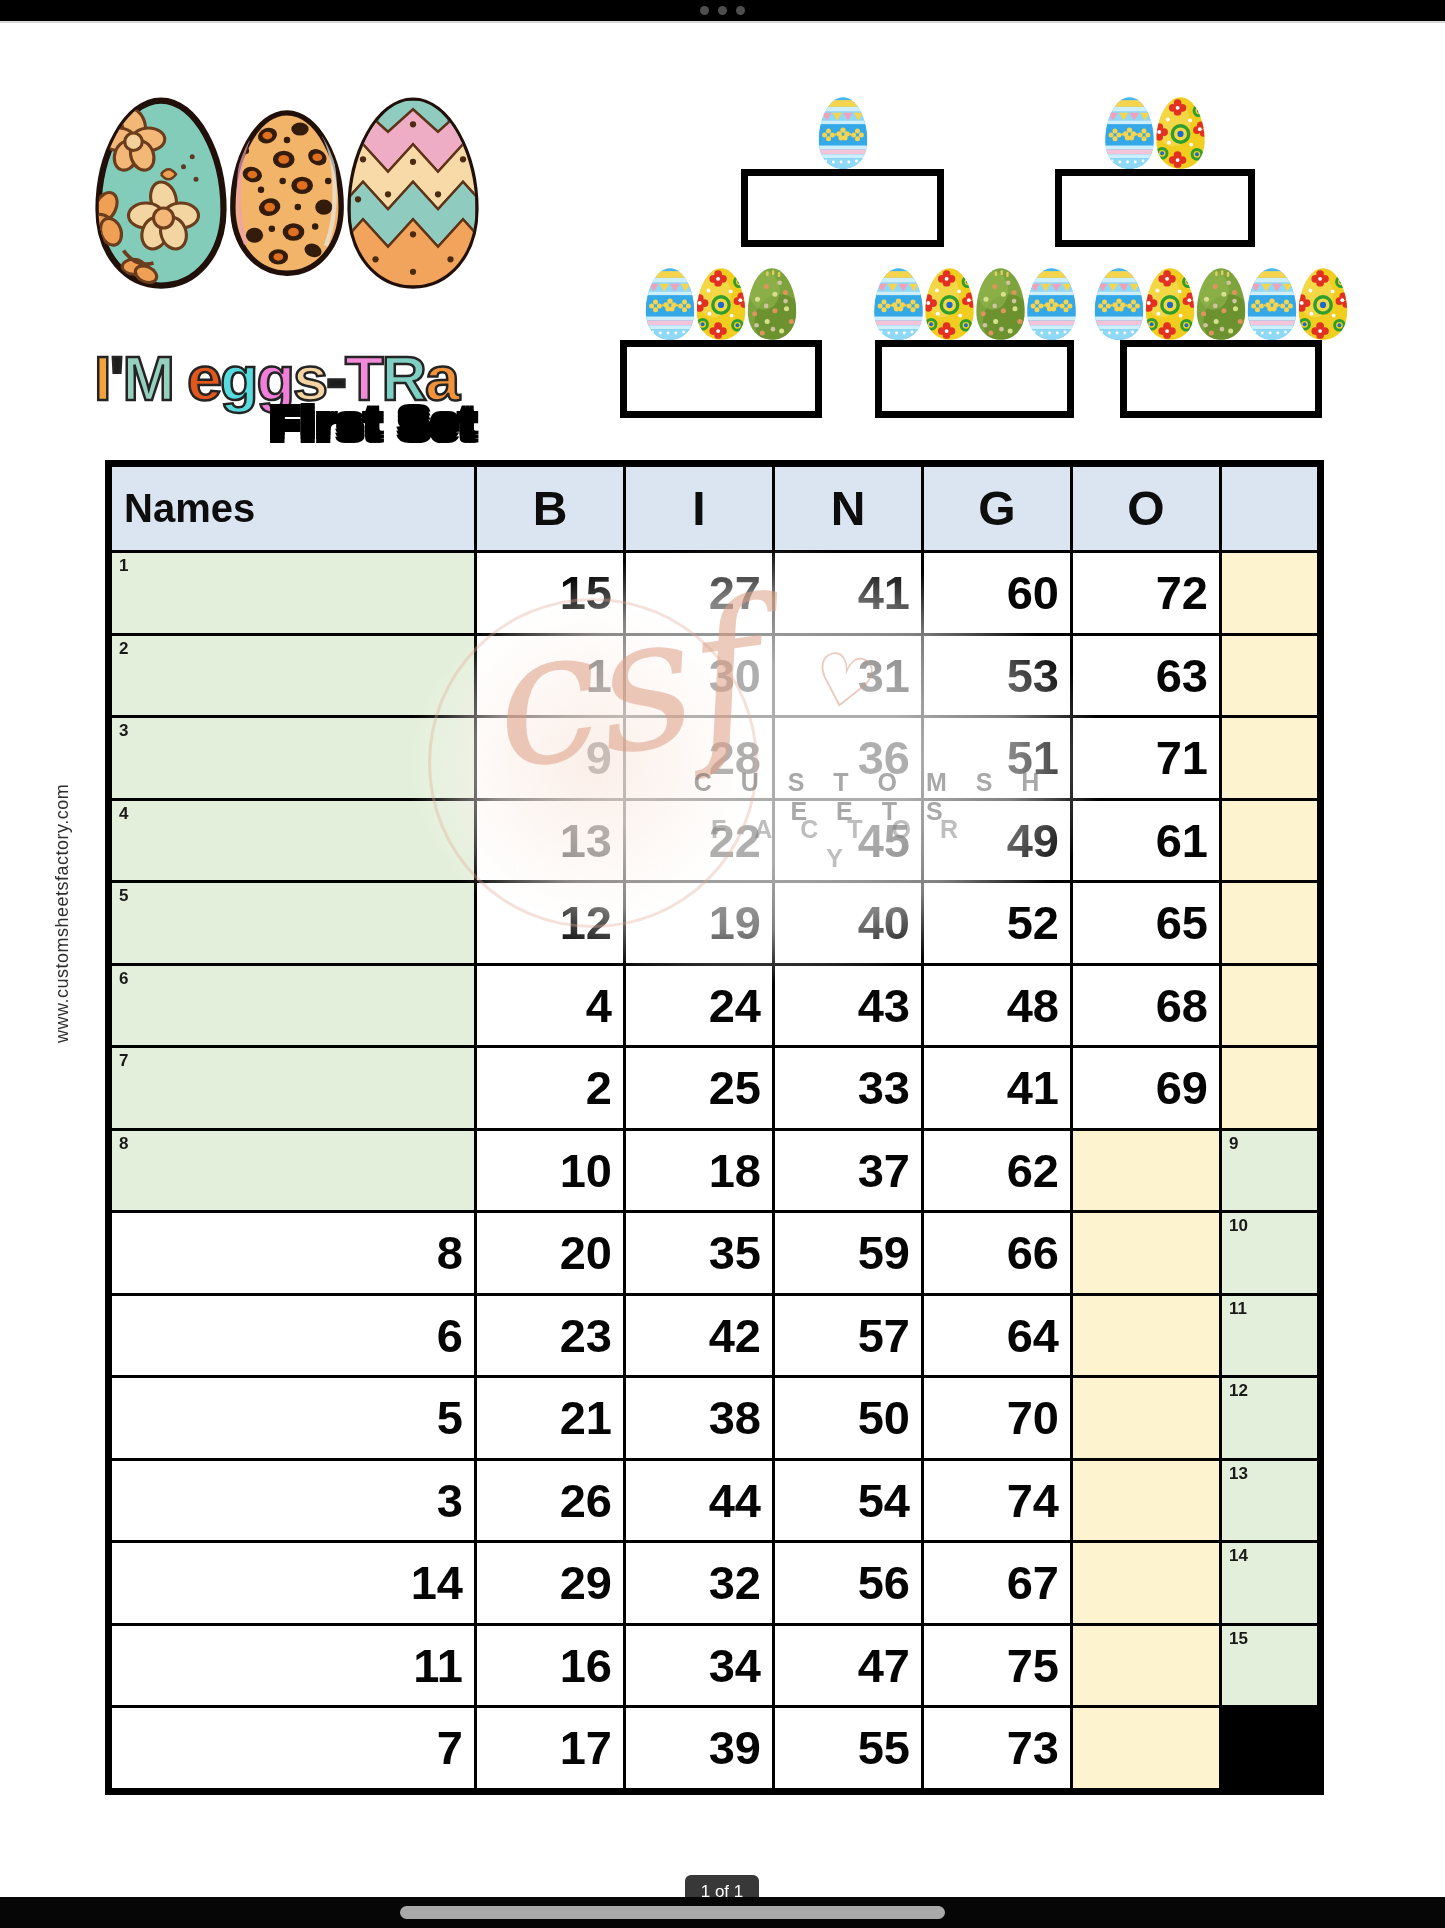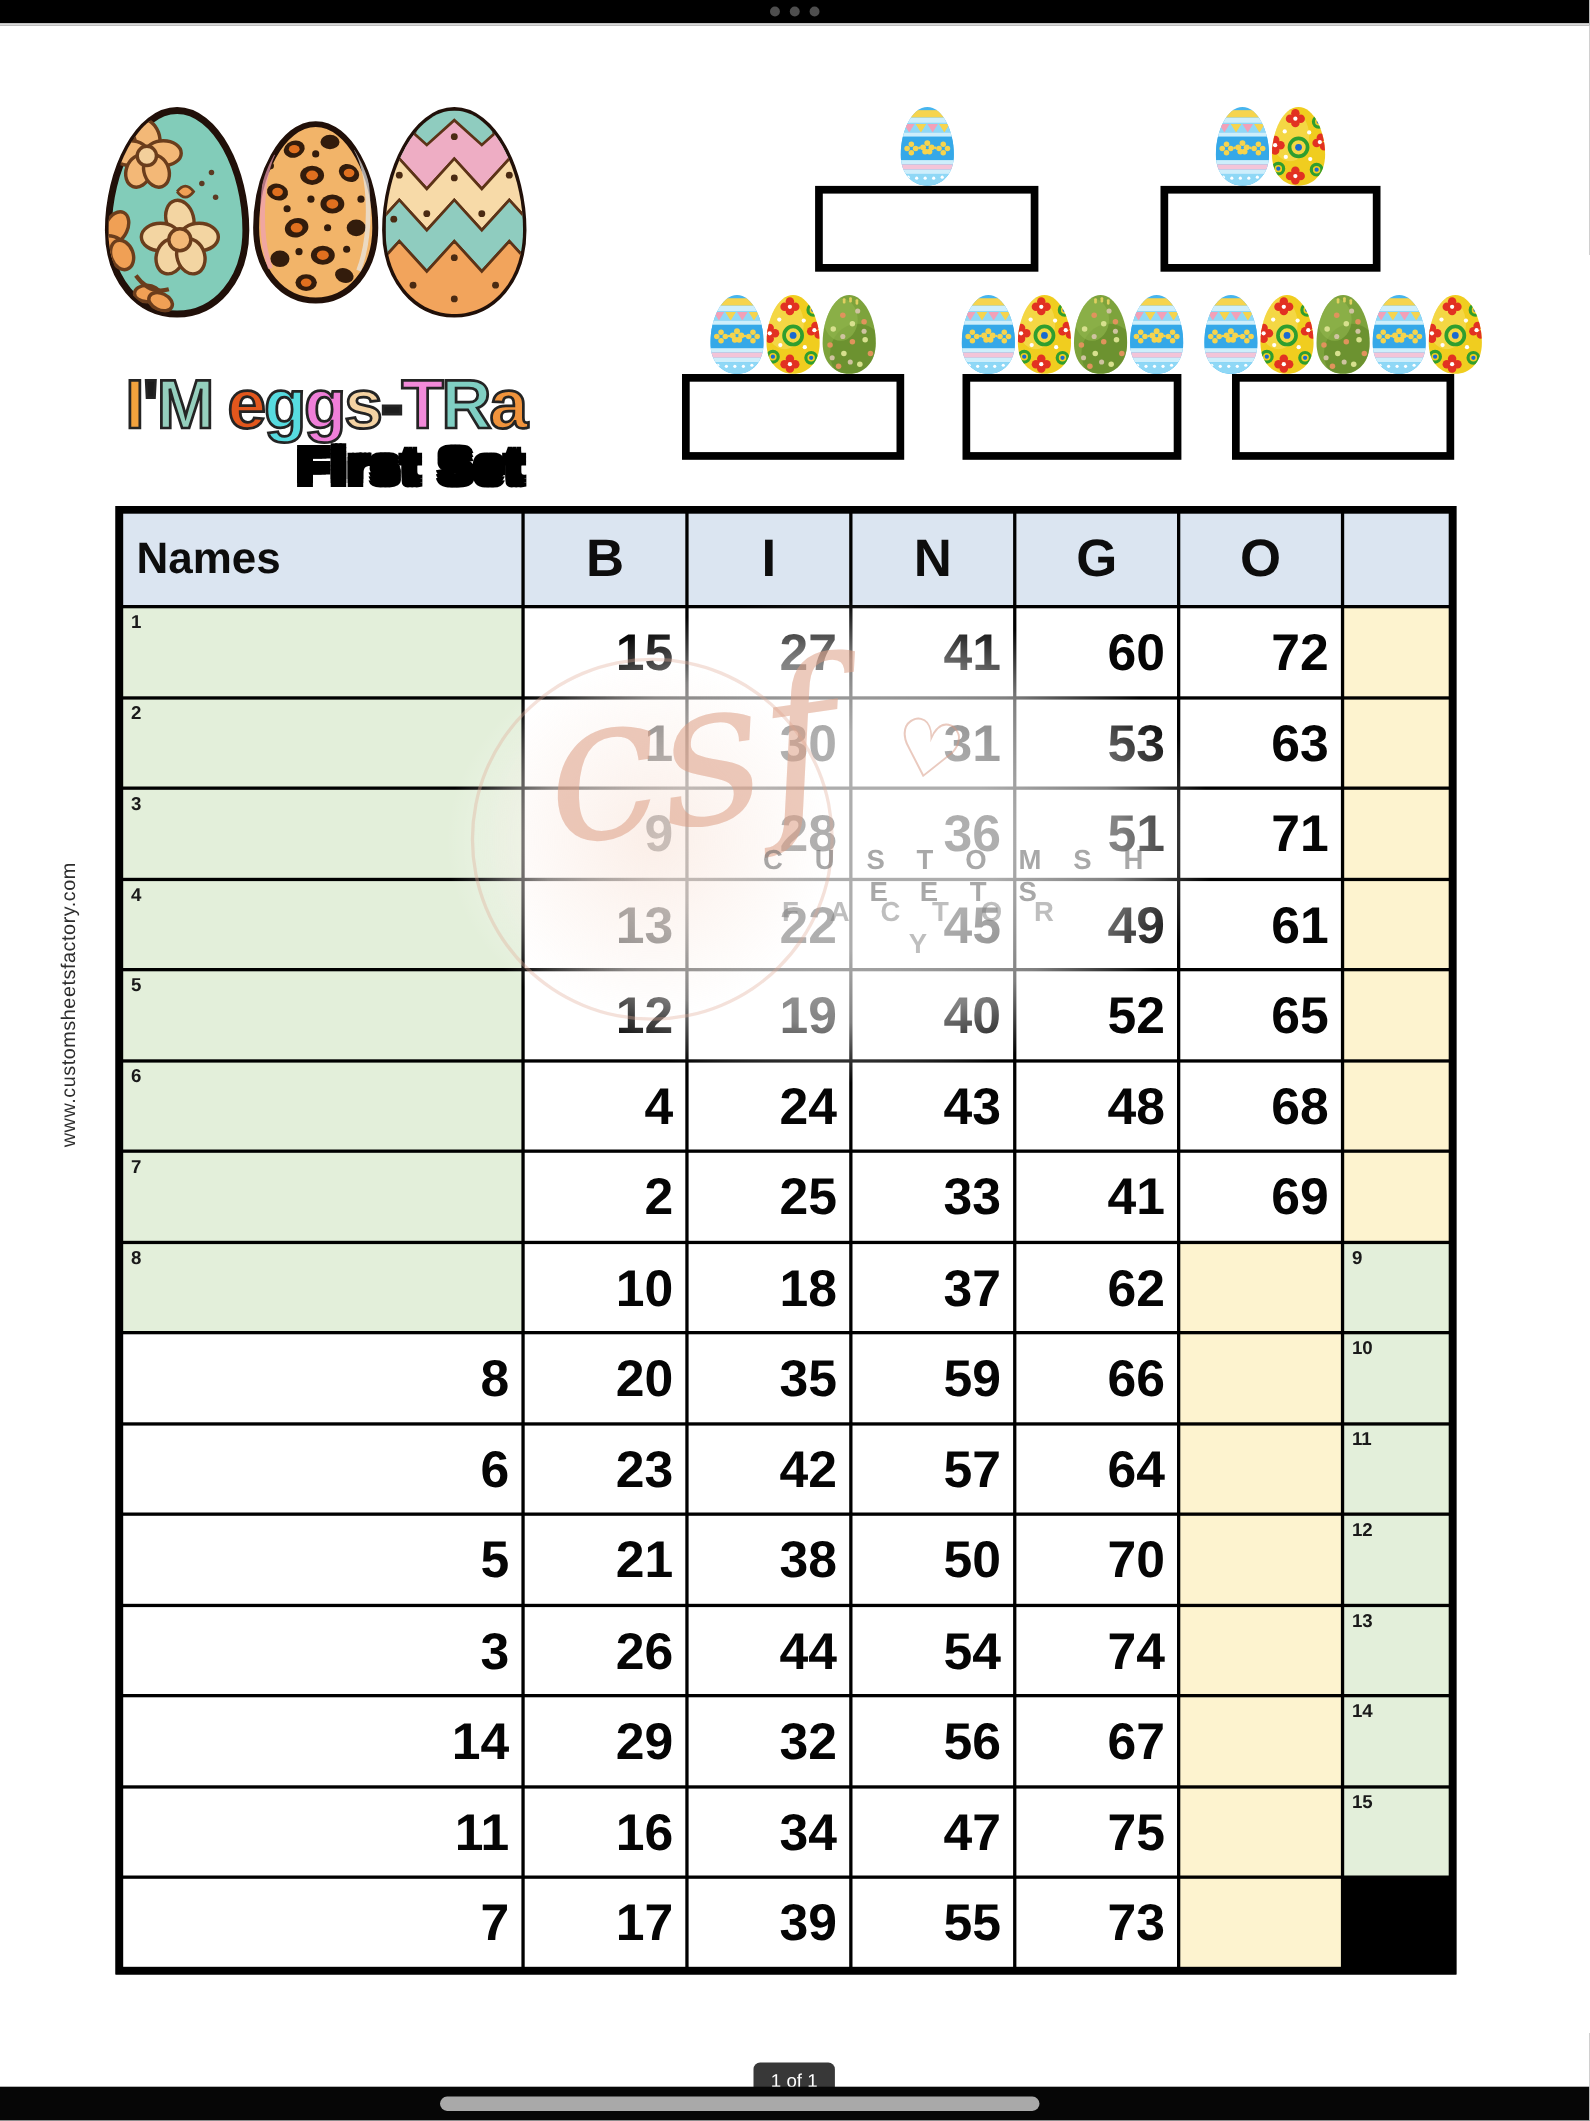--- a/index.html
+++ b/index.html
@@ -15,21 +15,21 @@
   .thumb{position:absolute;left:400px;top:9px;width:545px;height:13px;background:#a9a9a9;border-radius:7px;}
   
   .badge{position:absolute;left:685px;top:1842px;width:74px;height:33px;background:#383838;
          border-radius:6px;color:#fff;font-size:17px;display:flex;align-items:center;justify-content:center;margin-top:33px;}
   
   .site-vert{position:absolute;left:52px;top:733px;height:310px;writing-mode:vertical-rl;
              transform:rotate(180deg);font-size:18px;color:#2e2e2e;letter-spacing:.5px;}
   
   .hero-eggs{position:absolute;left:86px;top:46px;width:382px;height:294px;display:flex;}
   .hero-eggs svg{flex:0 0 auto;}
-  .title{position:absolute;left:74px;top:332px;width:404px;text-align:right;font-size:63px;
+  .title{position:absolute;left:74px;top:342px;width:404px;text-align:center;font-size:63px;
          font-weight:bold;letter-spacing:-2px;white-space:nowrap;}
   .title .tl{display:inline-block;-webkit-text-stroke:2.5px #242424;}
   .subtitle{position:absolute;left:74px;top:398px;width:404px;text-align:right;font-size:45px;
             font-weight:bold;letter-spacing:3px;color:#000000;
             text-shadow:-4px -4px 0 #000,4px -4px 0 #000,-4px 4px 0 #000,4px 4px 0 #000,
                         -4px 0 0 #000,4px 0 0 #000,0 -4px 0 #000,0 4px 0 #000;}
   
   .unit{position:absolute;}
   .unit .pbox{position:absolute;left:0;bottom:0;width:100%;height:78px;background:#fff;border:7px solid #000;}
   .unit .eggs{position:absolute;bottom:74px;left:50%;transform:translateX(-50%);display:flex;}

